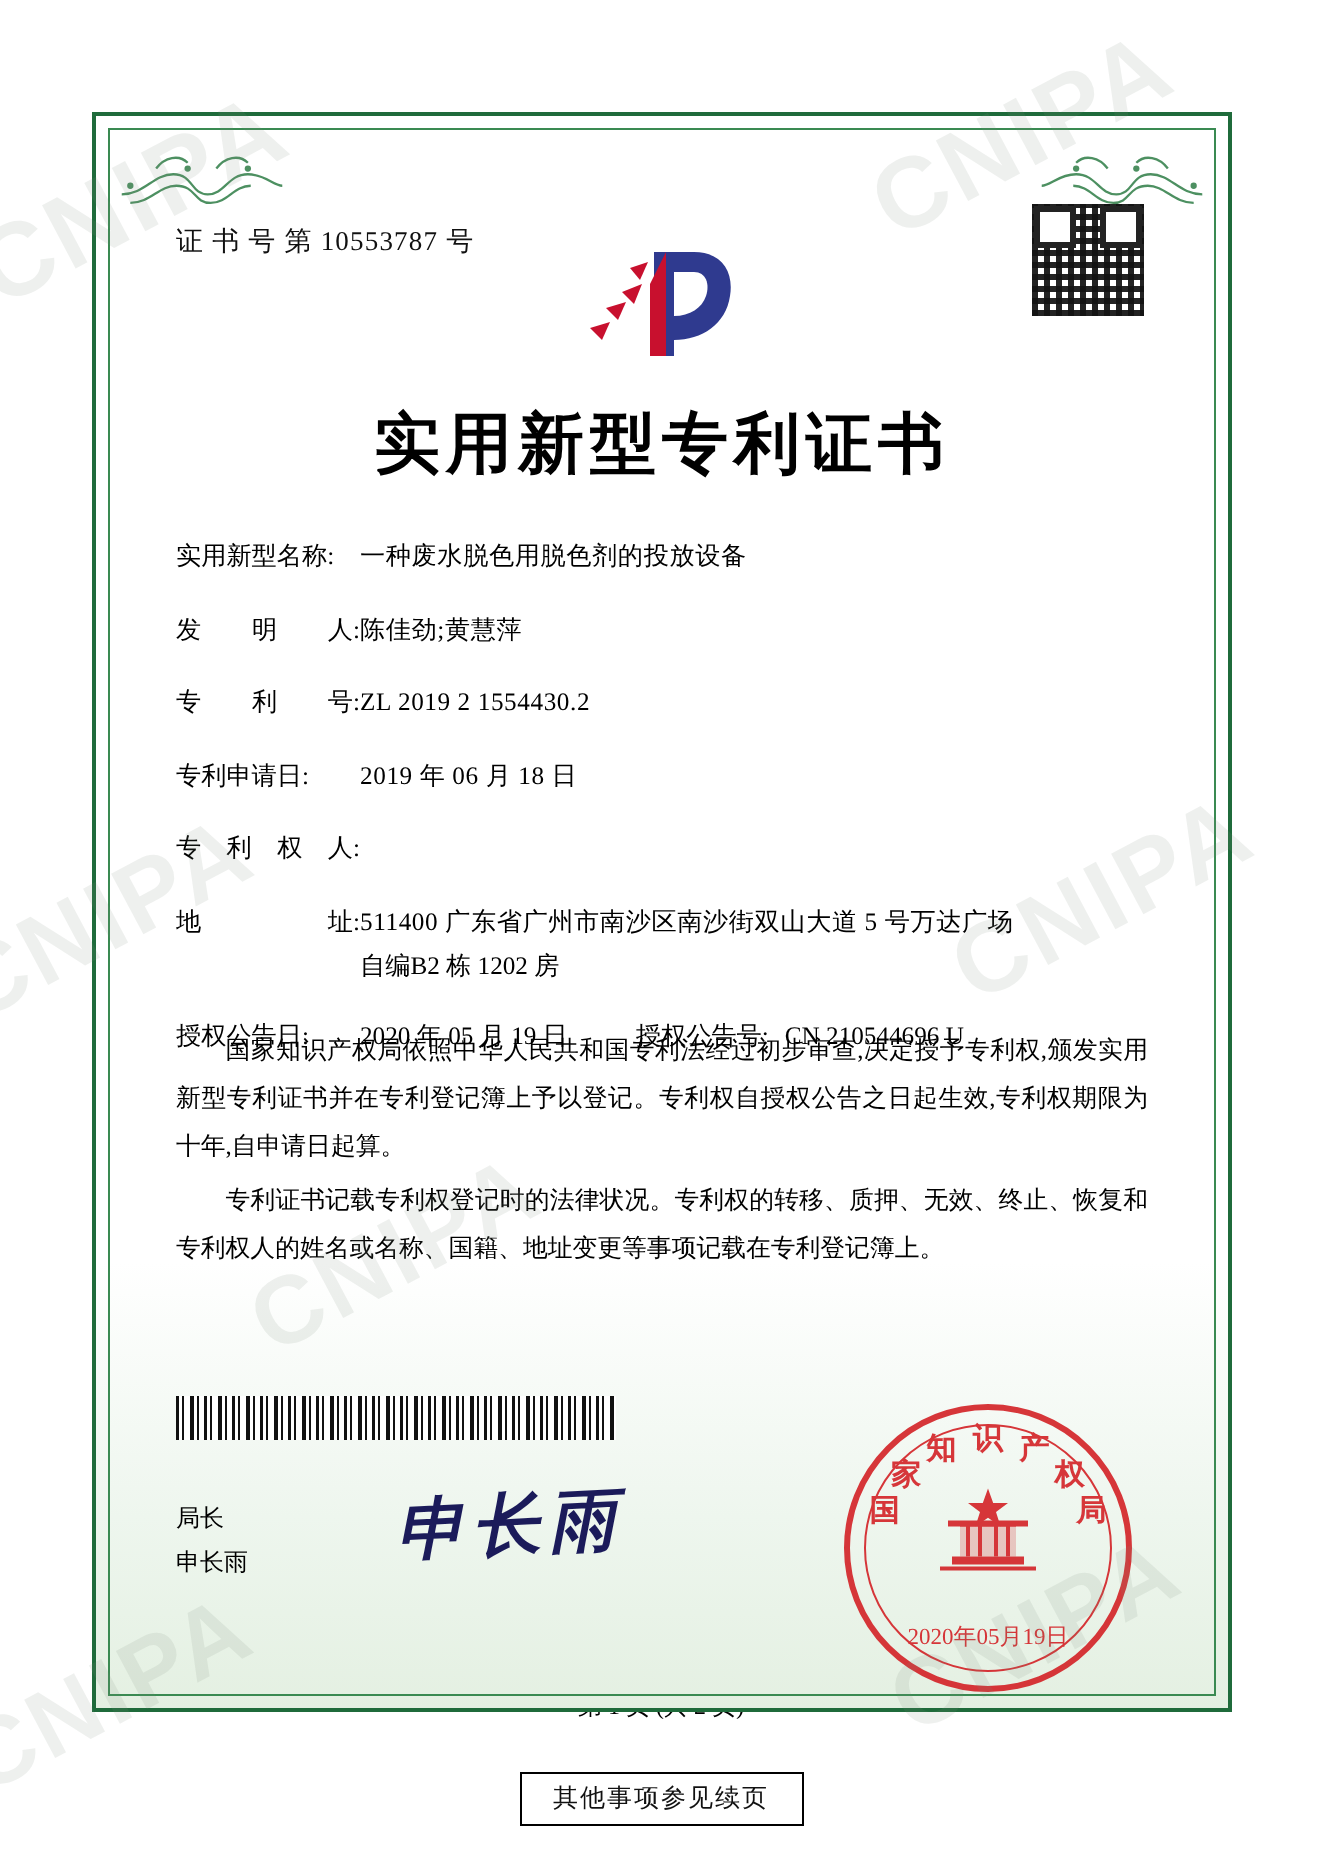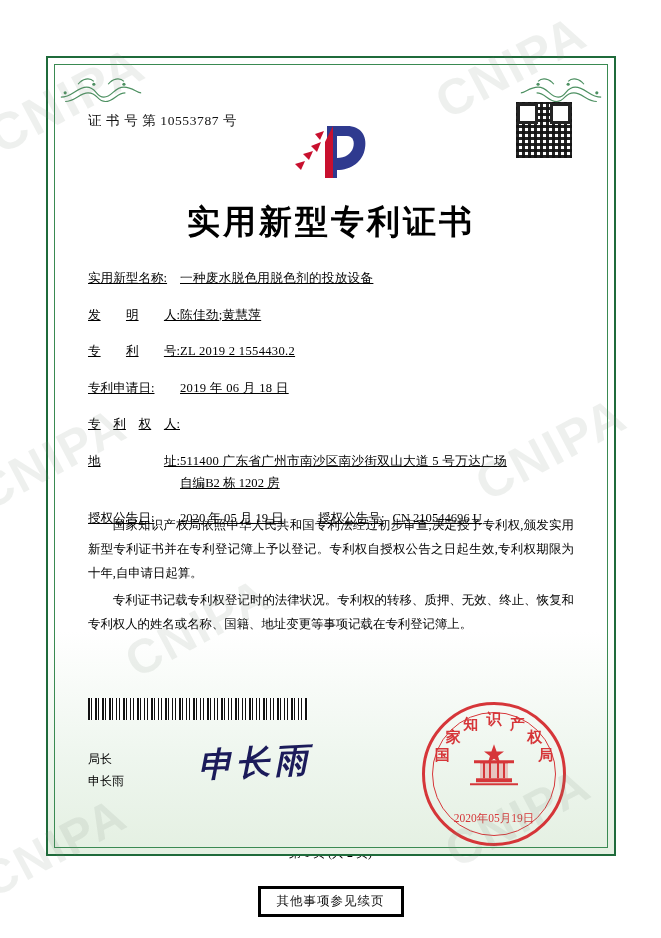--- a/index.html
+++ b/index.html
@@ -111,21 +111,20 @@
     color: #000;
     font-family: Liberation Serif, serif;
   }
 
   
   .fields {
     position: absolute;
     left: 40px; right: 40px; top: 212px;
     font-size: 12.6px;
     color: #000;
-    text-decoration: underline;
   }
   .field-row {
     display: flex;
     align-items: baseline;
     margin-bottom: 19.5px;
   }
   .f-label {
     width: 92px;
     flex: 0 0 92px;
     letter-spacing: 0px;
@@ -227,21 +226,21 @@
     position: absolute;
     left: 0; right: 0; top: 845px;
     text-align: center;
     font-size: 12px;
     color: #000;
   }
   .note-box {
     position: absolute;
     left: 50%; top: 886px;
     transform: translateX(-50%);
-    border: 3px solid #000000;
+    border: 1px solid #000000;
     padding: 4px 16px;
     font-size: 12.5px;
     color: #111;
     background: #fff;
     letter-spacing: 1px;
   }
 </style>
 </head>
 <body>
 

